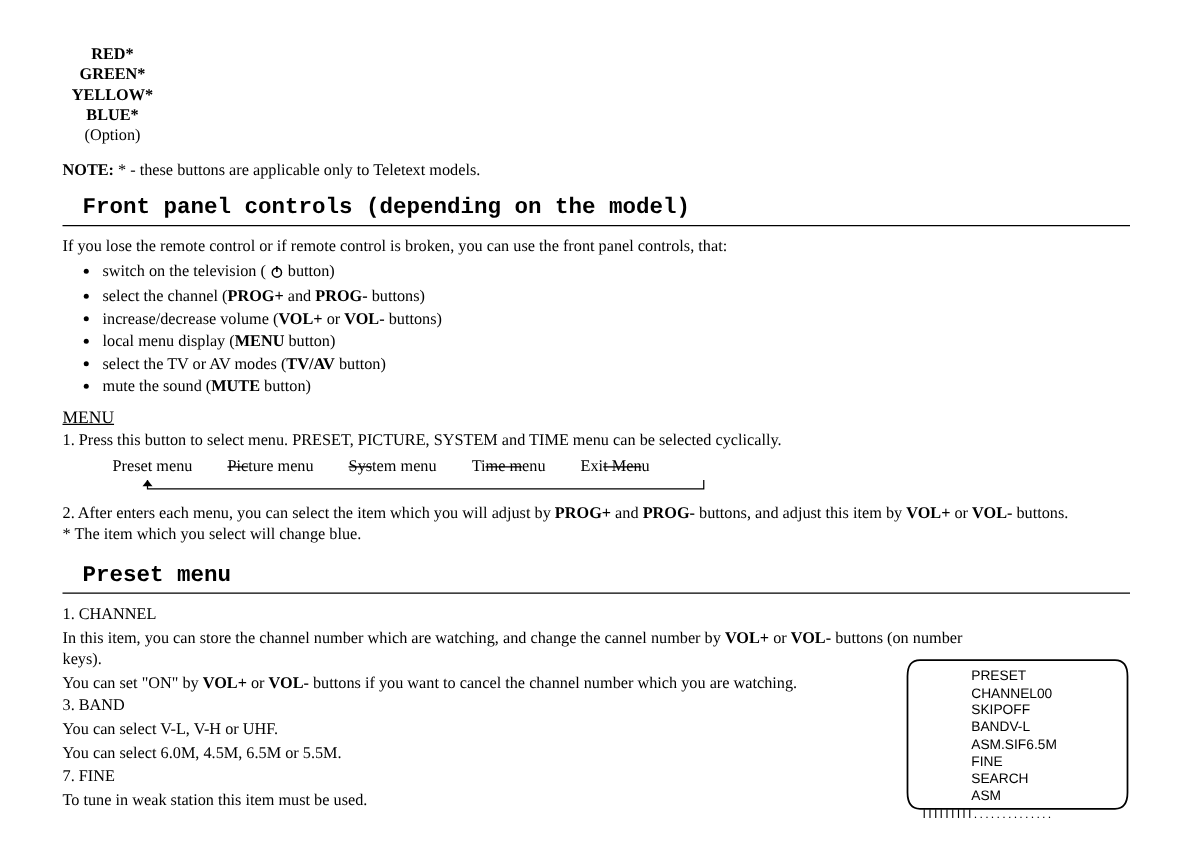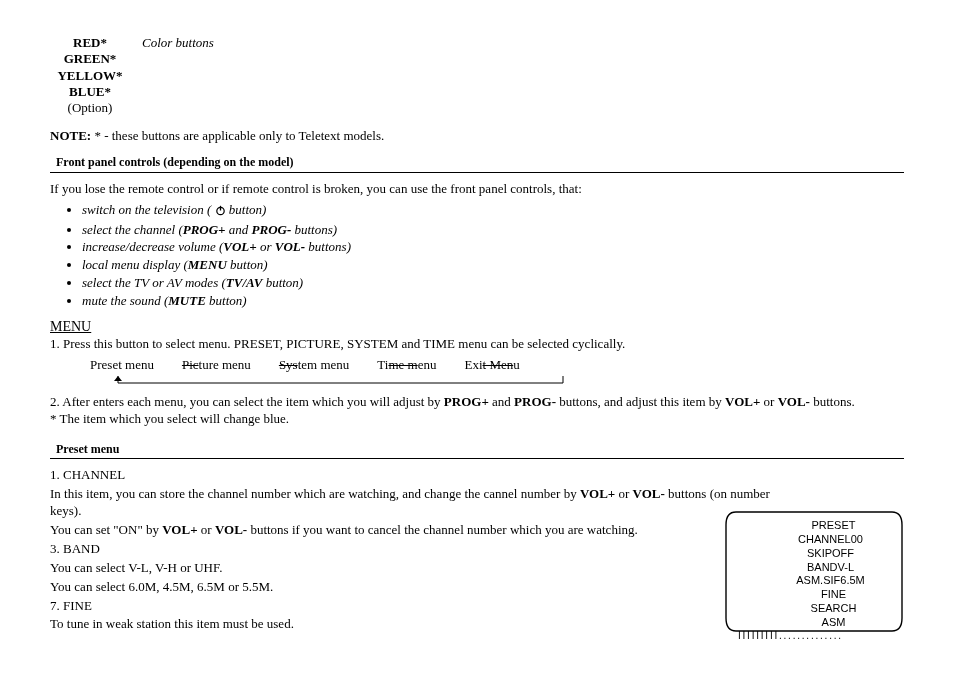--- a/index.html
+++ b/index.html
@@ -23,35 +23,36 @@
   }
   .top-left div { line-height: 1.25; }
   .top-right {
     max-width: 650px;
     text-align: justify;
   }
   .top-right .it { font-style: italic; }
   b { font-weight: bold; }
   .note { margin: 6px 0 10px 0; }
   .h1 {
-    font-size: 12px;
+    font-size: 18px;
     font-weight: bold;
-    margin: 6px 0 1px 6px;
+    margin: 6px 0 1px 16px;
+    font-family: Liberation Mono, monospace;
   }
   .hr {
     border: 0;
     border-top: 1.2px solid #000;
     margin: 0 0 8px 0;
   }
   .intro { margin-bottom: 4px; }
   ul.bullets {
     margin: 2px 0 8px 0;
     padding-left: 32px;
   }
-  ul.bullets li { margin: 1px 0; font-style: italic; }
+  ul.bullets li { margin: 1px 0; }
   .menu-head {
     text-decoration: underline;
     font-size: 14px;
     margin-top: 6px;
   }
   .menu-row {
     display: flex;
     align-items: center;
     gap: 28px;
     margin: 4px 0 2px 40px;
@@ -81,37 +82,36 @@
     position: absolute;
     inset: 0;
   }
   .tv-inner {
     position: absolute;
     top: 10px;
     left: 14px;
     right: 14px;
     bottom: 10px;
   }
-  .tv-row { display: flex; justify-content: center; line-height: 1.25; padding-left: 39px; }
+  .tv-row { display: flex; justify-content: flex-start; line-height: 1.25; padding-left: 39px; }
   .tv-row .val { padding-right: 6px; }
   .power-icon { display: inline-block; vertical-align: -2px; }
 </style>
 </head>
 <body>
 
 <div class="top-table">
   <div class="top-left">
     <div><b>RED*</b></div>
     <div><b>GREEN*</b></div>
     <div><b>YELLOW*</b></div>
     <div><b>BLUE*</b></div>
     <div>(Option)</div>
   </div>
   <div class="top-right">
-    <div class="it">Color buttons</div>
   </div>
 </div>
 
 <div class="note">
   <b>NOTE:</b><span> * - these buttons are applicable only to Teletext models.</span>
 </div>
 
 <div class="h1">Front panel controls (depending on the model)</div>
 <hr class="hr">
 <div class="intro">If you lose the remote control or if remote control is broken, you can use the front panel controls, that:</div>

